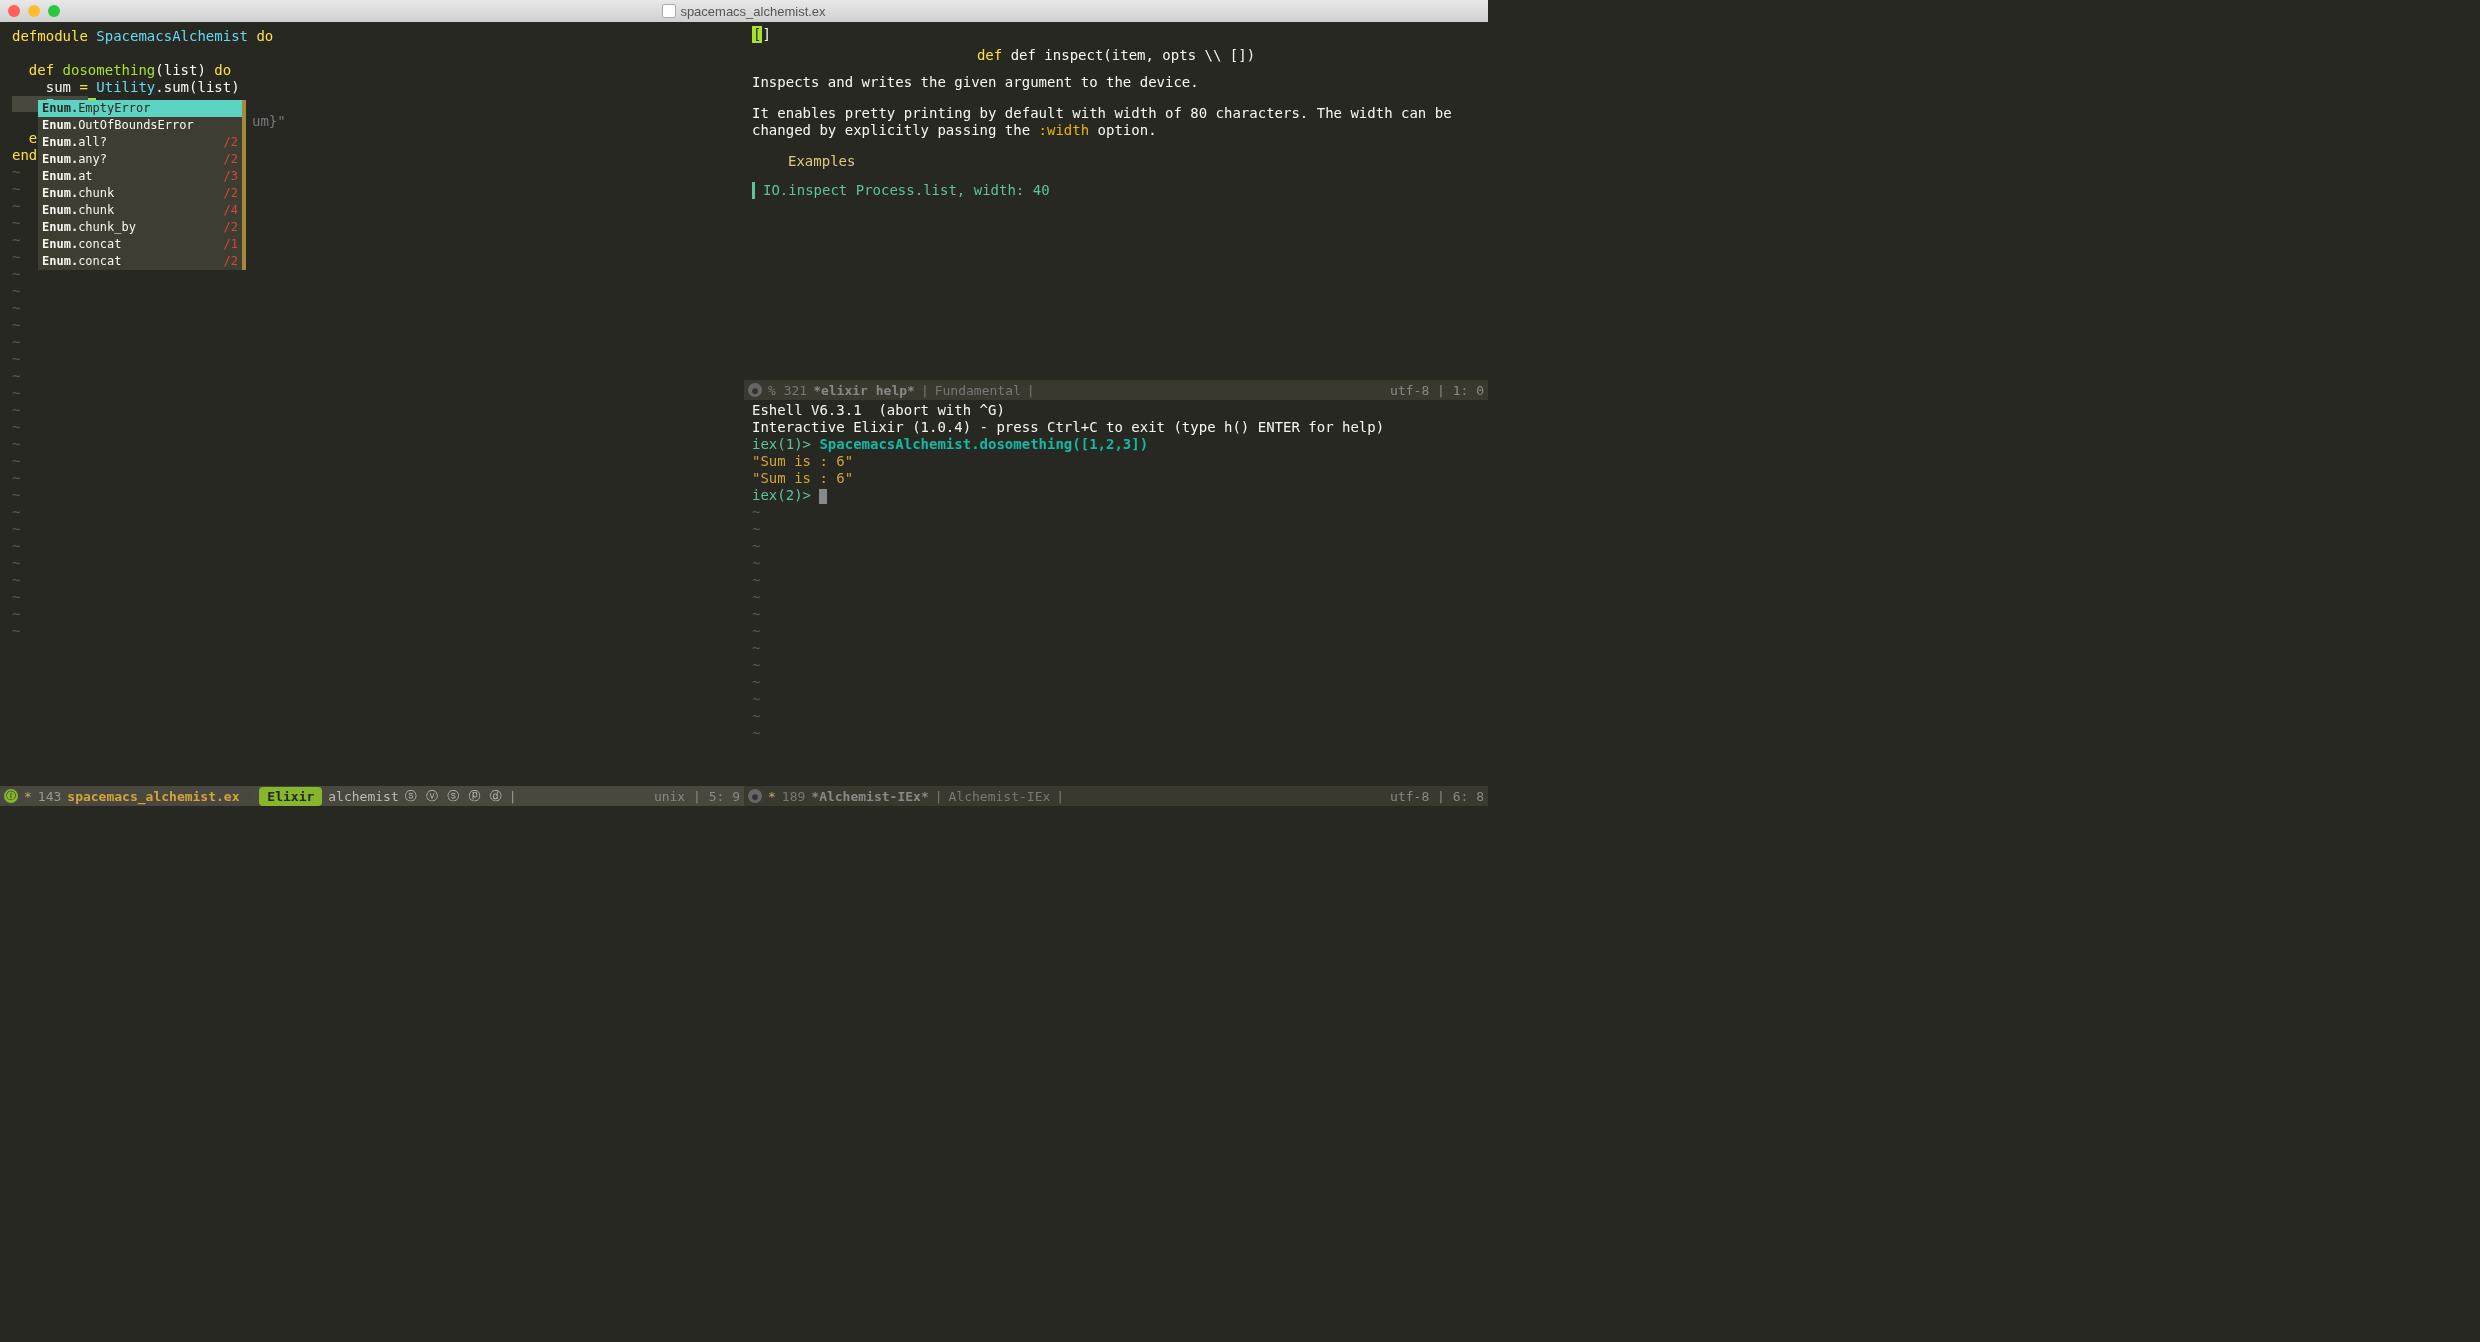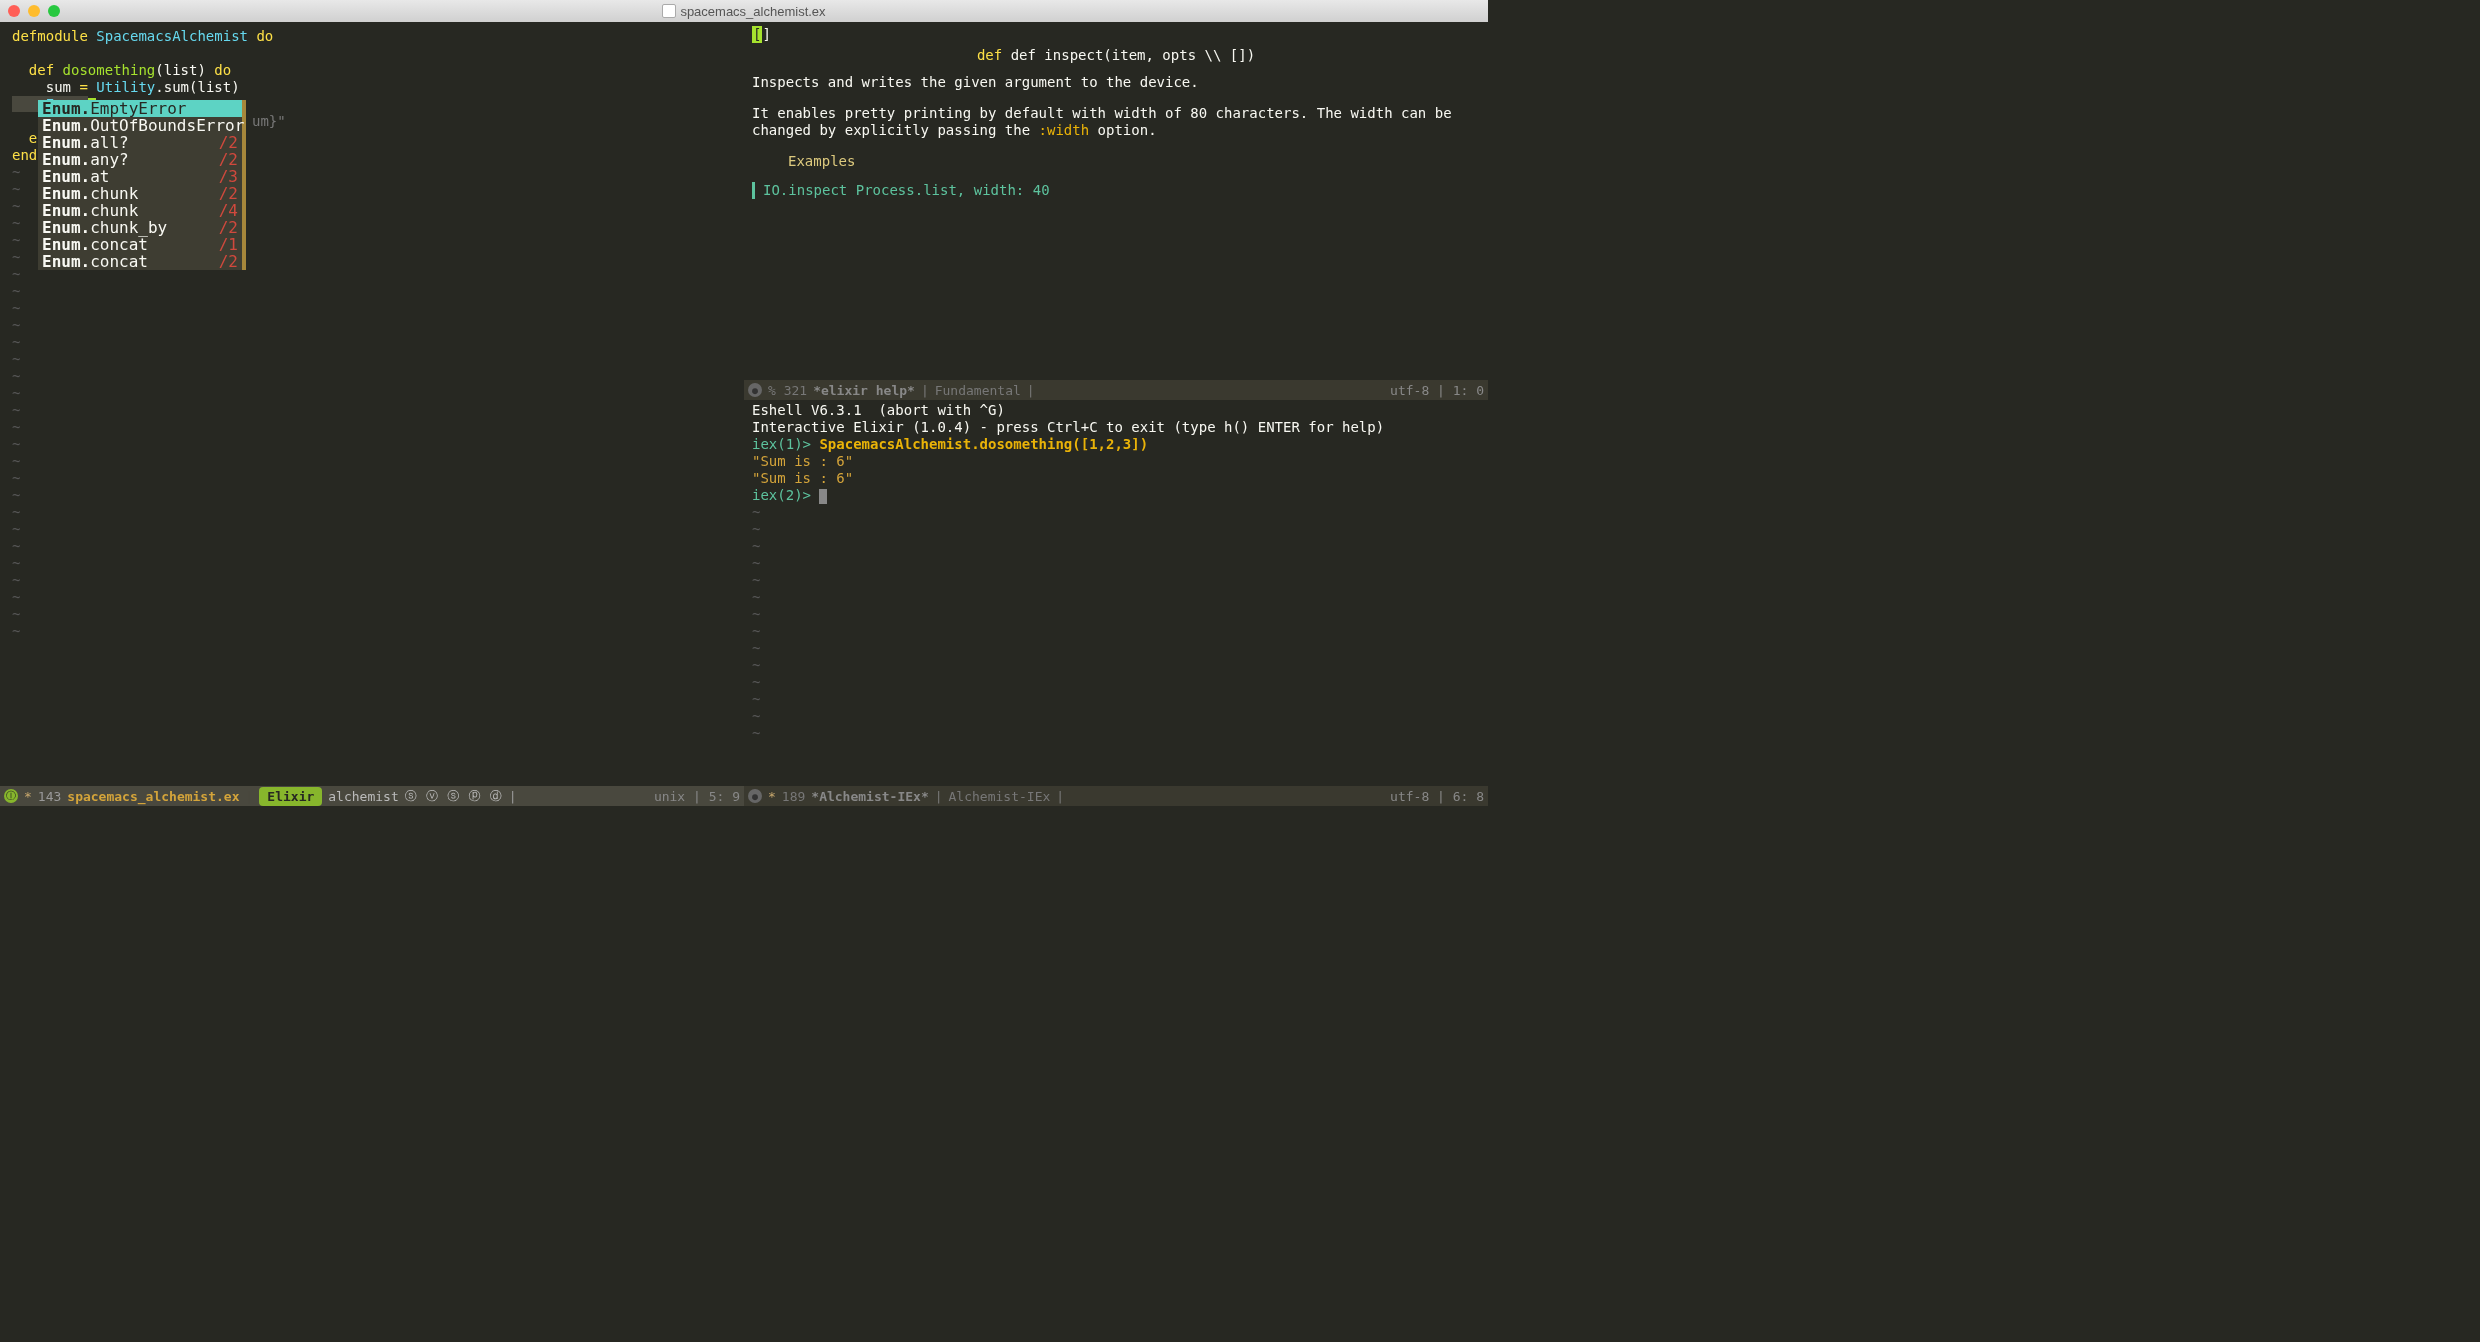--- a/index.html
+++ b/index.html
@@ -54,21 +54,21 @@
   .cursor-block { background:#a6e22e; width:8px; height:15px; display:inline-block; vertical-align:middle;}
   .sel-bg { background: #49483e; }
 
   .popup {
     position: absolute;
     top: 78px;
     left: 38px;
     width: 208px;
     background: #3e3d32;
     border-right: 4px solid #a6873b;
-    font-size: 16px;
+    font-size: 12px;
     line-height: 17px;
   }
   .popup-row {
     display:flex; justify-content:space-between; padding: 0 4px;
   }
   .popup-row.sel { background: #5dd3c4; color:#272822; }
   .popup-row .lbl .b { font-weight:bold; }
   .popup-row .cnt { color: #d0493d; }
   .popup-row.sel .cnt { color:#272822; }
 
@@ -94,21 +94,21 @@
   .ml-minibar { height: 20px; background:#272822; display:flex; }
 
   .doc-pane { background:#272822; padding:4px 8px; line-height:17px;}
   .doc-box { border-left:3px solid #5dc39e; padding-left:8px; margin-top:12px; color:#5dc39e; }
   .bracket-cursor { display:inline-block; background:#a6e22e; color:#272822; padding:0 1px;}
 
   .iex-pane {
     background:#272822; padding:2px 8px; line-height:17px; flex:1; white-space:pre-wrap;
   }
   .iex-prompt { color:#5dc39e; }
-  .iex-cmd { color:#eab308; font-weight:bold; }
+  .iex-cmd { color:#14b8a6; font-weight:bold; }
   .iex-out { color:#d4a43a; }
 
   .right-stack { display:flex; flex-direction:column; height:100%; }
   .right-upper { flex: 0 0 auto; height: 378px; display:flex; flex-direction:column; }
   .right-lower { flex: 1; display:flex; flex-direction:column; }
   .flexgrow { flex:1; overflow:hidden; }
 
   .circled { font-size:12px; letter-spacing:1px; }
   .behind-text { color:#777; }
 </style>

